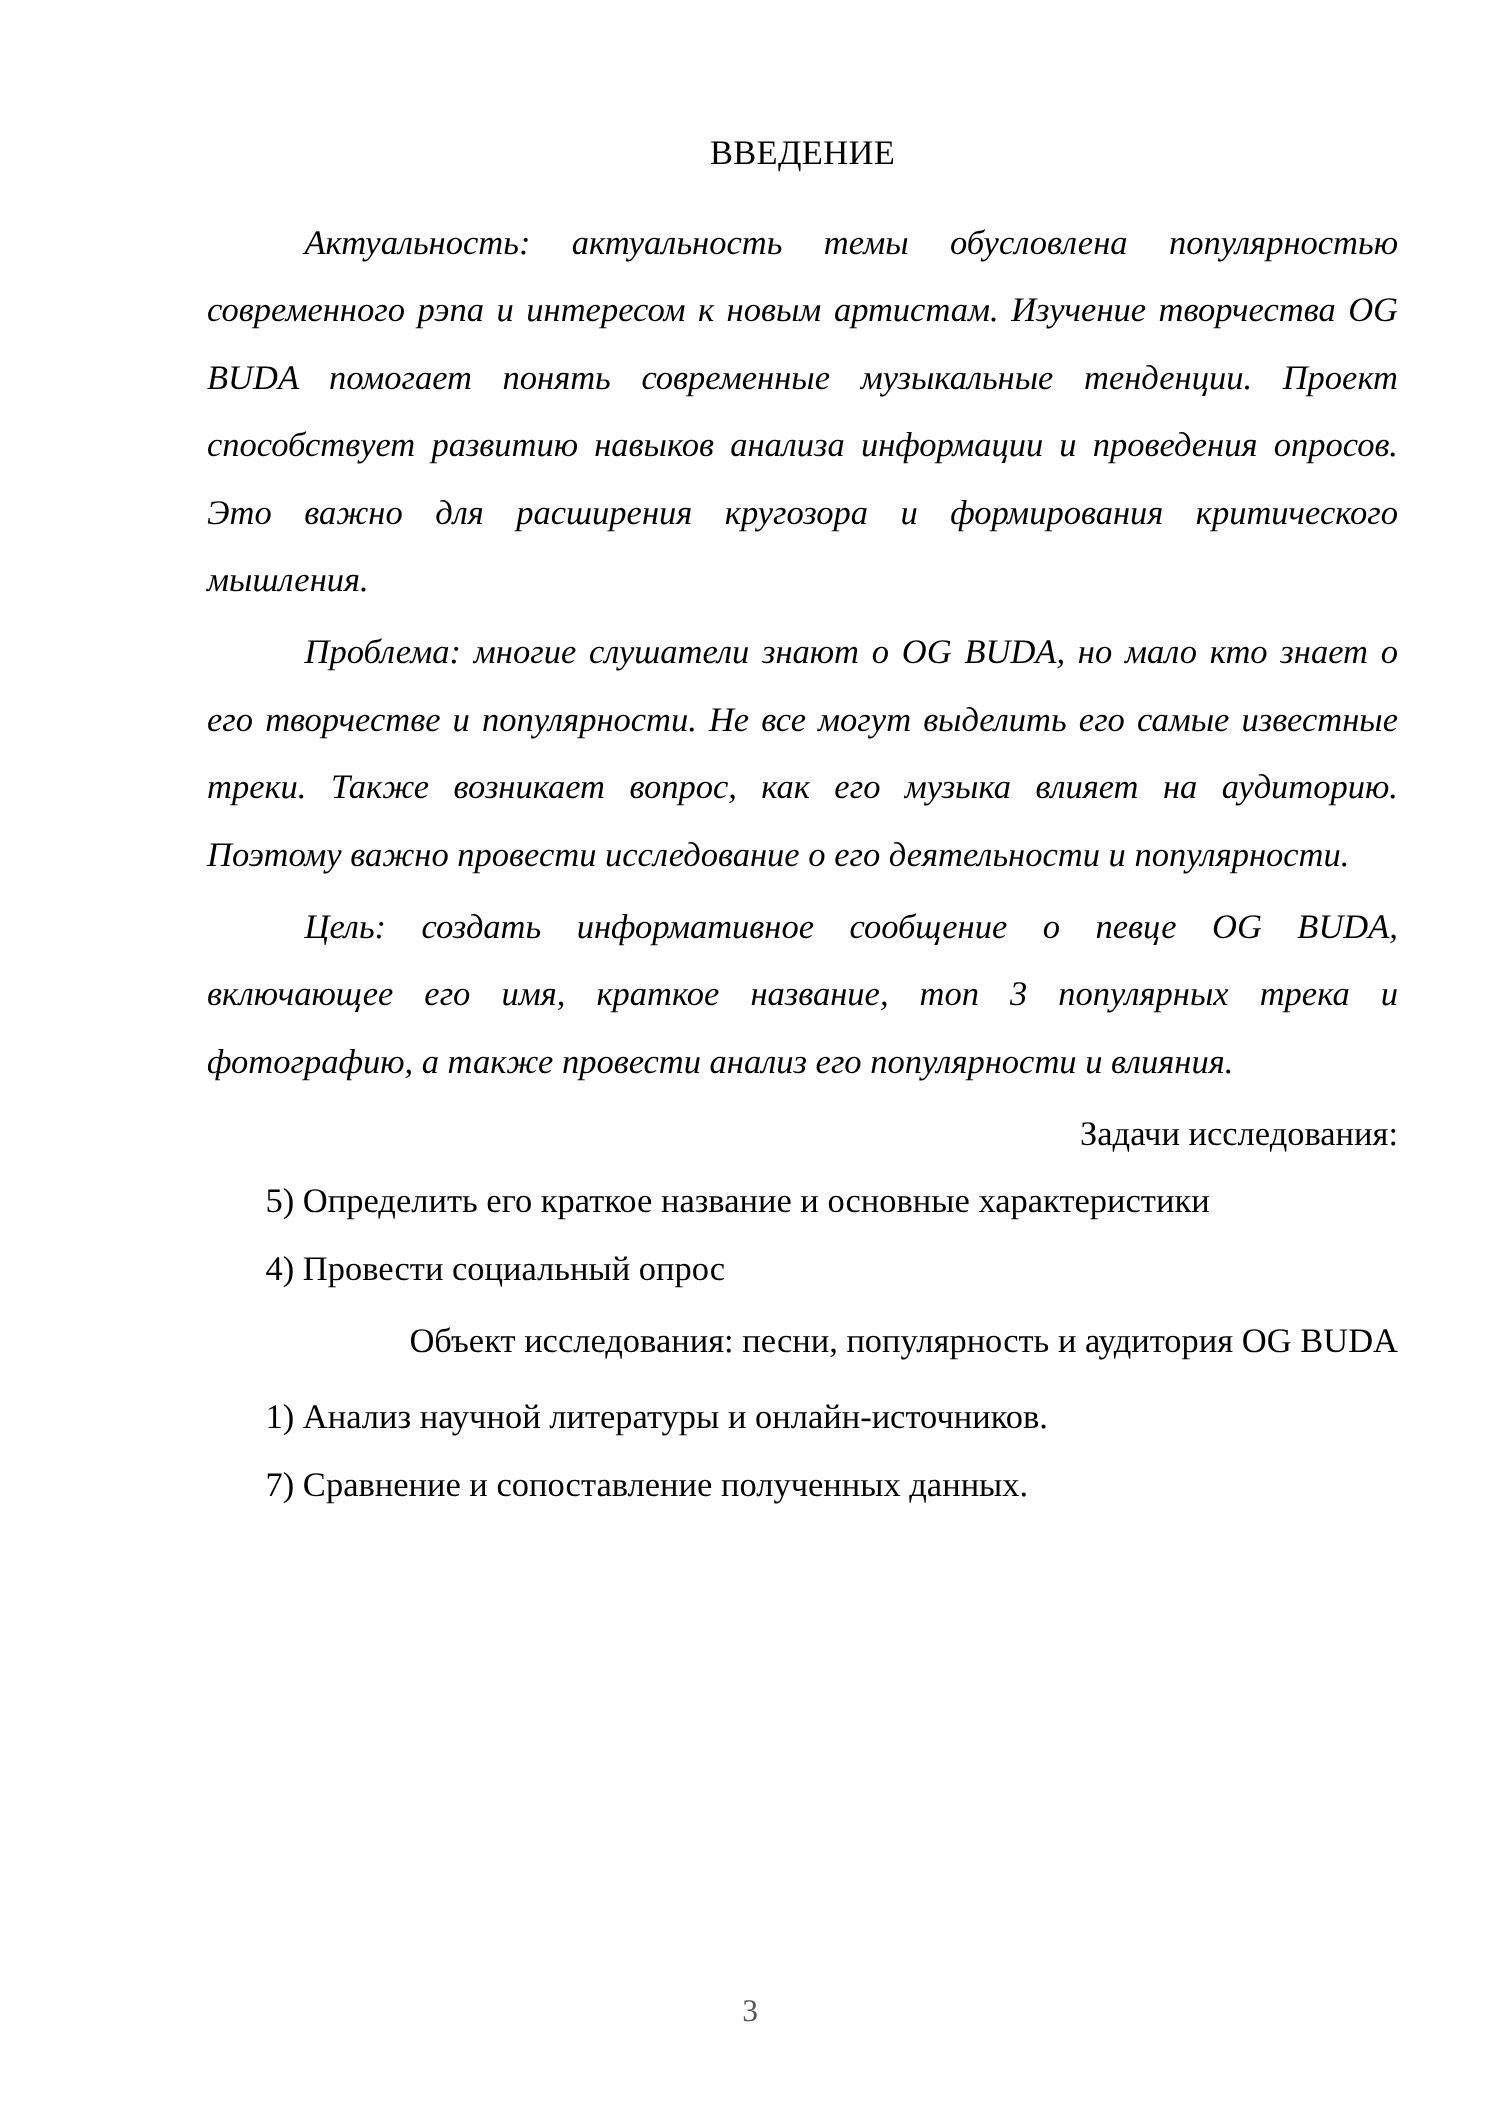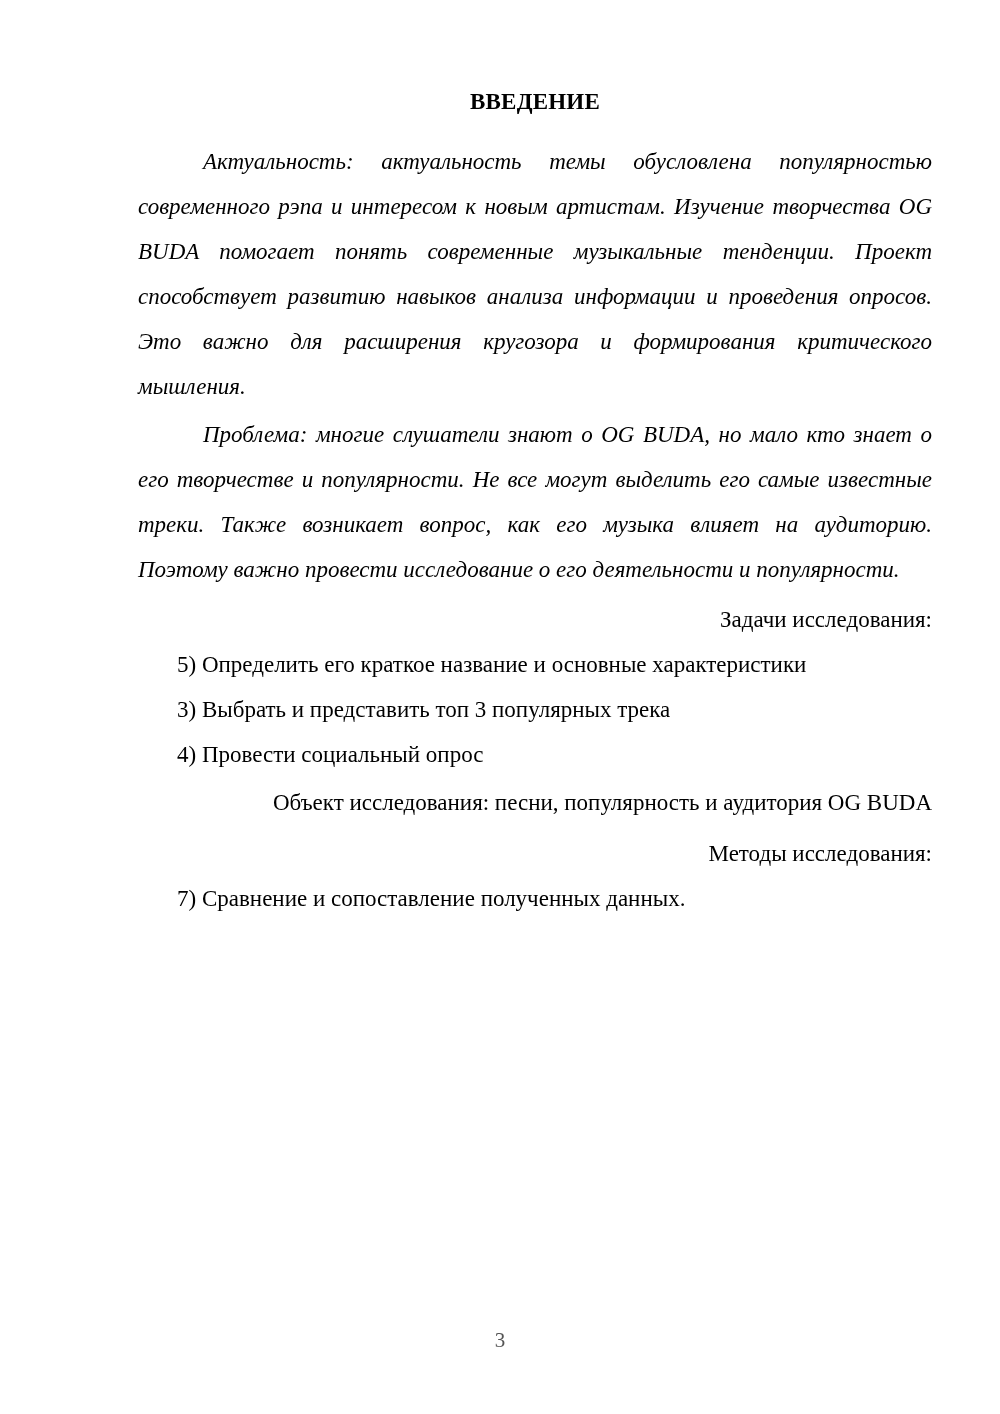--- a/index.html
+++ b/index.html
@@ -29,21 +29,21 @@
 
   .content {
     position: absolute;
     left: 138px;
     top: 88px;
     width: 794px;
   }
 
   .doc-title {
     font-size: 23px;
-    font-weight: bold;
+    font-weight: normal;
     text-align: center;
     line-height: 1.25;
     margin: 0 0 22px 0;
     letter-spacing: 0.2px;
   }
 
   
   .para {
     font-size: 23px;
     line-height: 45px;
@@ -102,42 +102,42 @@
     <h1 class="doc-title">ВВЕДЕНИЕ</h1>
 
     <p class="para">Актуальность: актуальность темы обусловлена популярностью современного рэпа и интересом к новым артистам. Изучение творчества OG BUDA помогает понять современные музыкальные тенденции. Проект способствует развитию навыков анализа информации и проведения опросов. Это важно для расширения кругозора и формирования критического мышления.</p>
 
     <div class="gap-sm"></div>
 
     <p class="para">Проблема: многие слушатели знают о OG BUDA, но мало кто знает о его творчестве и популярности. Не все могут выделить его самые известные треки. Также возникает вопрос, как его музыка влияет на аудиторию. Поэтому важно провести исследование о его деятельности и популярности.</p>
 
     <div class="gap-sm"></div>
 
+    <p class="para">Цель: создать информативное сообщение о певце OG BUDA, включающее его имя, краткое название, топ 3 популярных трека и фотографию, а также провести анализ его популярности и влияния.</p>
 
     <div class="gap-sm"></div>
 
     <p class="para-lead">Задачи исследования:</p>
 
     <p class="list-item">5) Определить его краткое название и основные характеристики</p>
-    <p class="list-item">3) Выбрать и представить топ 3 популярных трека</p>
     <p class="list-item">4) Провести социальный опрос</p>
 
     <div class="gap-md"></div>
 
     <p class="para-lead">Объект исследования: песни, популярность и аудитория OG BUDA</p>
 
     <div class="gap-sm"></div>
 
 
     <div class="gap-sm"></div>
 
 
     <div class="gap-sm"></div>
 
-    <p class="para-lead">Методы исследования:</p>
 
+    <p class="list-item">1) Анализ научной литературы и онлайн-источников.</p>
     <p class="list-item">7) Сравнение и сопоставление полученных данных.</p>
 
   </div>
 
   <div class="page-number">3</div>
 
 </div>
 
 </body></html>

